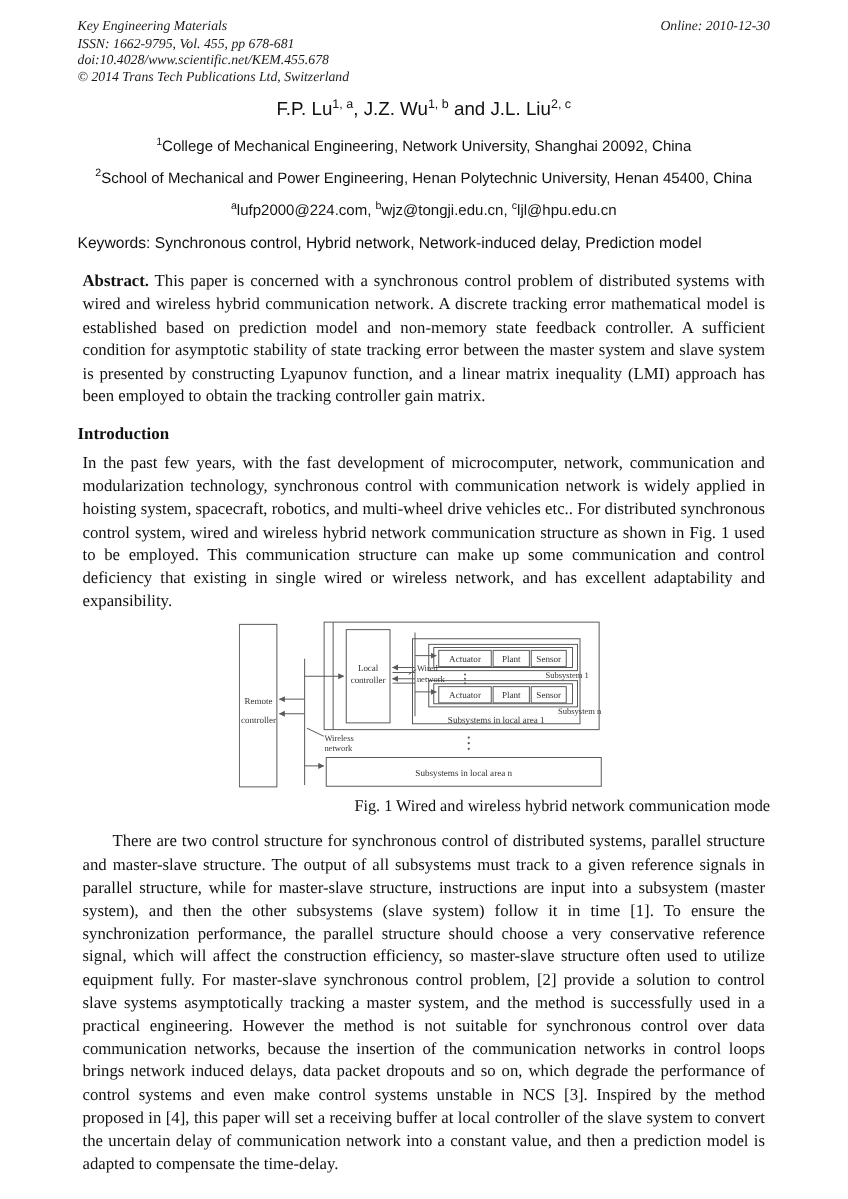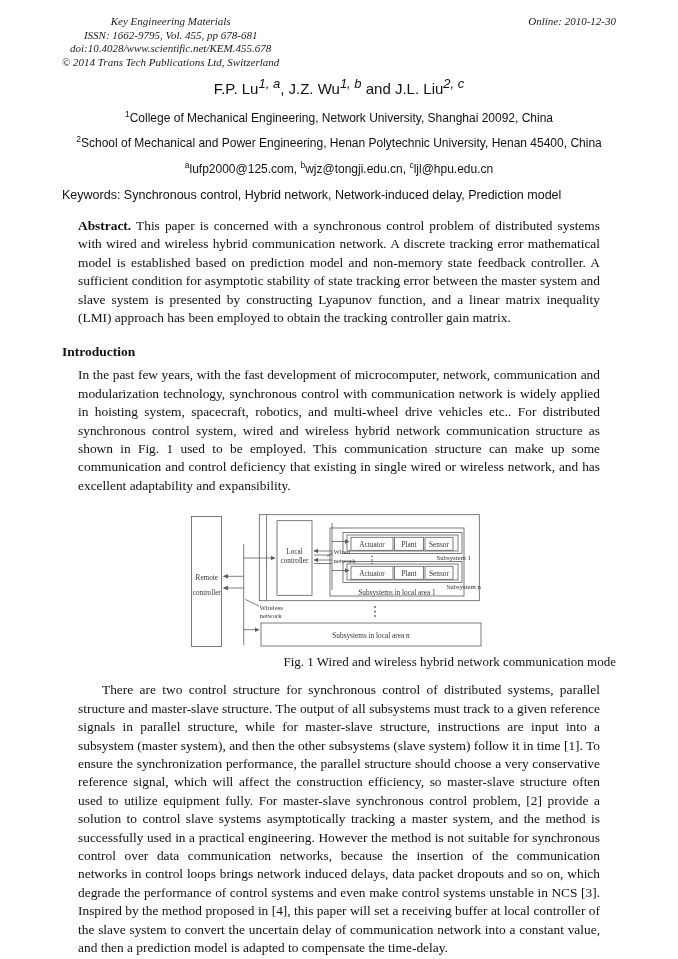--- a/index.html
+++ b/index.html
@@ -1,33 +1,33 @@
 <!DOCTYPE html>
 <html><head>
 <meta charset="utf-8">
 <style>
   html,body{margin:0;padding:0;background:#fff;}
   .page{position:relative;width:678px;height:959px;background:#ffffff;color:#111;overflow:hidden;}
   .content{padding:0 62px;}
   
   .hdr{display:flex;justify-content:space-between;align-items:flex-start;padding-top:15px;
        font:italic 11px/13.5px "Liberation Serif", serif;color:#1a1a1a;}
-  .hdr-left div{white-space:nowrap;text-align:center;}
+  .hdr-left div{white-space:nowrap;}
   
   .title{font:bold 17px/20px "Liberation Sans", sans-serif;text-align:center;margin:18px 0 0;}
   .authors{font:15px/19px "Liberation Sans", sans-serif;text-align:center;margin-top:5px;}
-  .authors sup{font-size:13px;font-style:italic;}
+  .authors sup{font-size:10px;}
   .affil{font:12px/15px "Liberation Sans", sans-serif;text-align:center;margin-top:9px;}
   .affil2{margin-top:6px;}
   .emails{font:12px/15px "Liberation Sans", sans-serif;text-align:center;margin-top:7px;}
   .affil sup,.emails sup{font-size:8.5px;}
   .keywords{font:12.5px/16px "Liberation Sans", sans-serif;margin-top:10px;}
   .kw-label{font-weight:normal;}
   
-  .body{font:13.4px/18.4px "Liberation Serif", serif;text-align:justify;margin:16px;}
+  .body{font:13.4px/18.4px "Liberation Serif", serif;text-align:justify;margin:4px;}
   .abstract{margin-top:14px;}
   .sect{font:bold 13.5px/17px "Liberation Serif", serif;margin:12px 0 0;}
   .para1{margin-top:6px;}
   .para2{margin-top:10px;text-indent:24px;}
   
   .fig{width:296px;margin:2px auto 0;}
   .fig svg{display:block;}
   .caption{font:13px/18px "Liberation Serif", serif;text-align:right;margin-top:2px;}
   svg text{font-family:"Liberation Serif", serif;fill:#333;}
 </style>
@@ -46,21 +46,21 @@
       </div>
       <div>Online: 2010-12-30</div>
     </div>
 
 
     <div class="authors"><span>F.P. Lu</span><sup>1, a</sup><span>, </span><span>J.Z. Wu</span><sup>1, b</sup><span> and </span><span>J.L. Liu</span><sup>2, c</sup></div>
 
     <div class="affil"><sup>1</sup><span>College of Mechanical Engineering, Network University, Shanghai 20092, China</span></div>
     <div class="affil affil2"><sup>2</sup><span>School of Mechanical and Power Engineering, Henan Polytechnic University, Henan 45400, China</span></div>
 
-    <div class="emails"><span><sup>a</sup><span>lufp2000@125.com,</span></span>
+    <div class="emails"><span><sup>a</sup><span>lufp2000@224.com,</span></span>
       <span><sup>b</sup><span>wjz@tongji.edu.cn,</span></span>
       <span><sup>c</sup><span>ljl@hpu.edu.cn</span></span></div>
 
     <div class="keywords"><span class="kw-label">Keywords:</span>
       <span>Synchronous control, Hybrid network, Network-induced delay, Prediction model</span></div>
 
     <p class="body abstract"><b>Abstract.</b>
       <span>This paper is concerned with a synchronous control problem of distributed systems with wired and wireless hybrid communication network. A discrete tracking error mathematical model is established based on prediction model and non-memory state feedback controller. A sufficient condition for asymptotic stability of state tracking error between the master system and slave system is presented by constructing Lyapunov function, and a linear matrix inequality (LMI) approach has been employed to obtain the tracking controller gain matrix.</span></p>
 
     <h2 class="sect">Introduction</h2>

